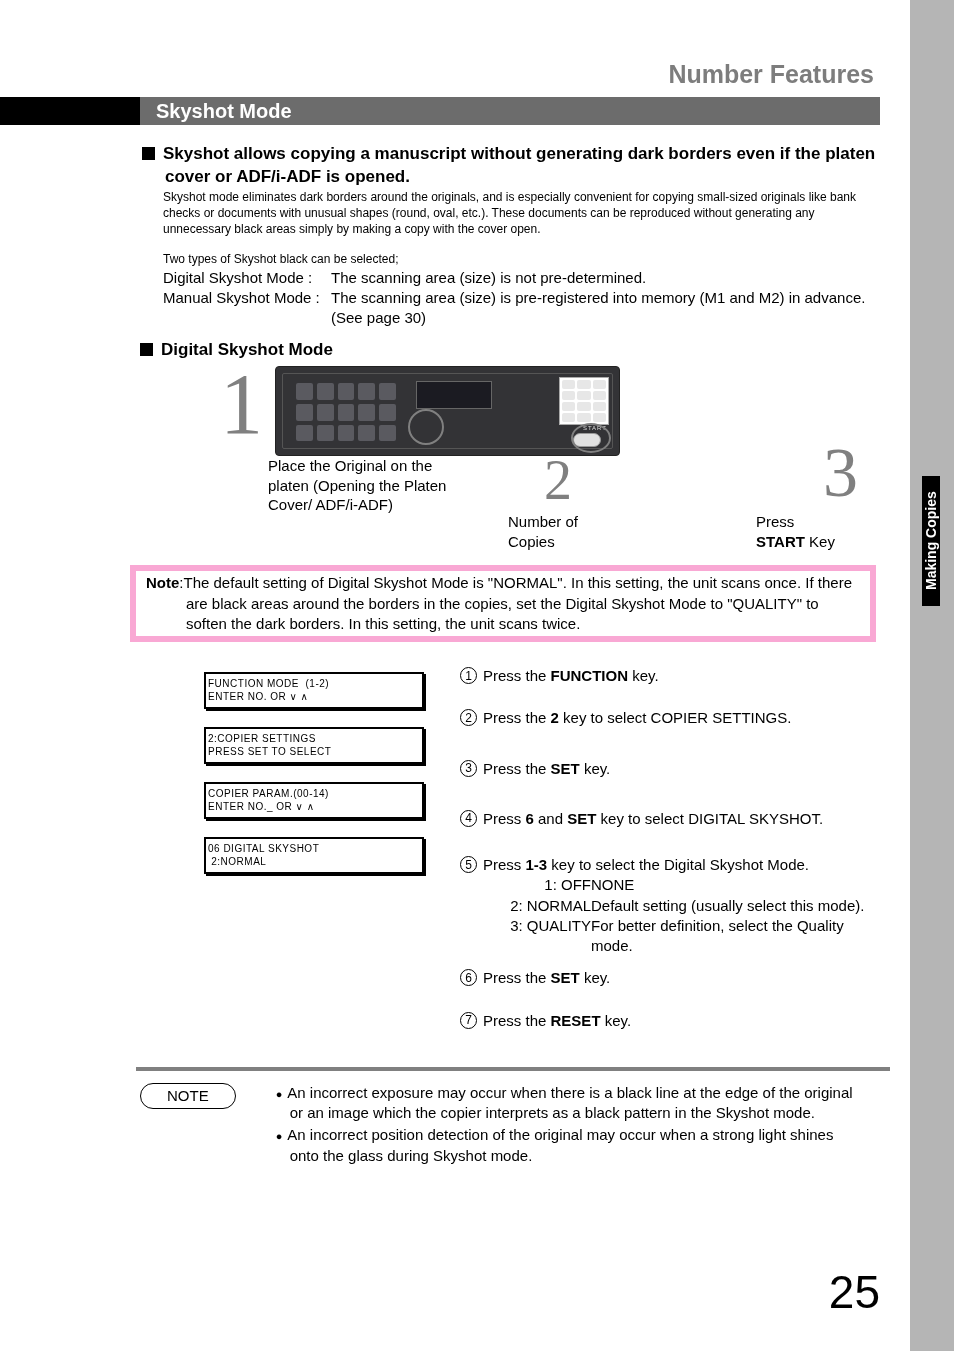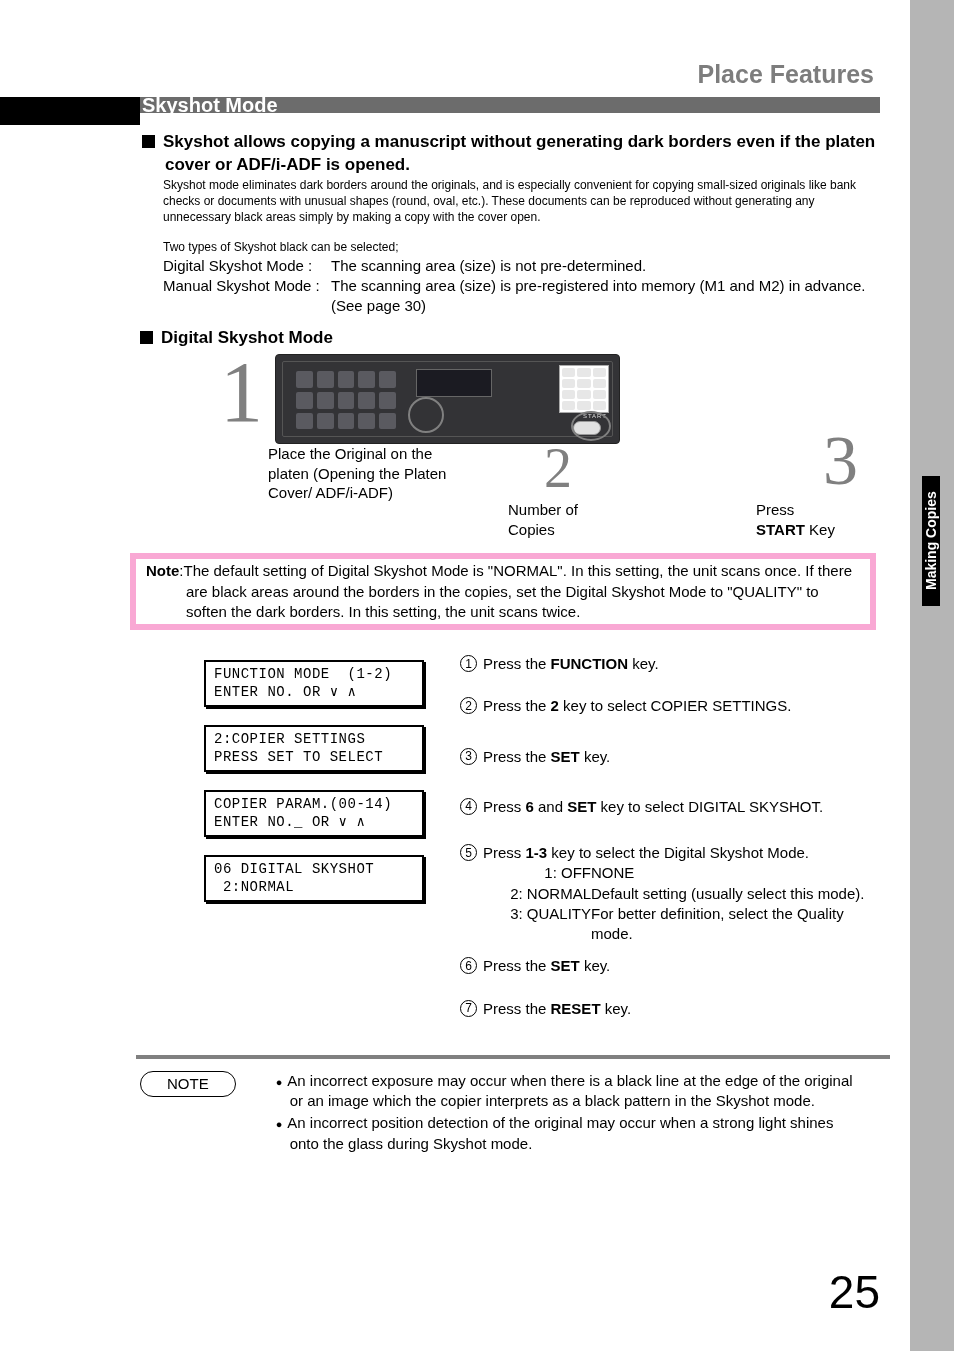--- a/index.html
+++ b/index.html
@@ -63,23 +63,23 @@
     top: 0;
     width: 140px;
     height: 28px;
     background: #000;
   }
   .section-bar {
     background: #6c6c6c;
     color: #fff;
     font-weight: bold;
     font-size: 20px;
-    padding: 3px 2px;
+    padding: 3px 16px;
     margin-left: 140px;
-    height: 16px;
+    height: 28px;
     display: flex;
     align-items: center;
   }
   .black-square {
     display: inline-block;
     width: 13px;
     height: 13px;
     background: #000;
     vertical-align: -1px;
     margin-right: 8px;
@@ -240,23 +240,23 @@
   .note-box b { font-weight: bold; }
   .note-hang { padding-left: 40px; text-indent: -40px; }
   .lcd-col {
     width: 220px;
     margin-left: 64px;
     margin-top: 30px;
     float: left;
   }
   .lcd {
     border: 2px solid #000;
-    padding: 4px 8px;
-    font-family: Liberation Mono, monospace;
-    font-size: 14px;
+    padding: 4px 2px;
+    font-family: Liberation Sans, sans-serif;
+    font-size: 10px;
     line-height: 1.25;
     margin-bottom: 18px;
     box-shadow: 2px 2px 0 #000;
     white-space: pre;
     letter-spacing: 0.5px;
   }
   .steps-col {
     margin-left: 320px;
     margin-top: 24px;
     padding-right: 10px;
@@ -335,21 +335,21 @@
 </style>
 </head>
 <body>
 
 <div class="right-gray-bar"></div>
 <div class="side-tab">Making Copies</div>
 
 <div class="content">
 
   <div class="header-row">
-    <div class="header-title">Place Features</div>
+    <div class="header-title">Number Features</div>
   </div>
 
   <div class="section-bar-wrap">
     <div class="black-stub"></div>
     <div class="section-bar">Skyshot Mode</div>
   </div>
 
   <div class="intro-heading">
     <span class="black-square"></span><span>Skyshot allows copying a manuscript without generating dark borders even if the platen cover or ADF/i-ADF is opened.</span>
   </div>

